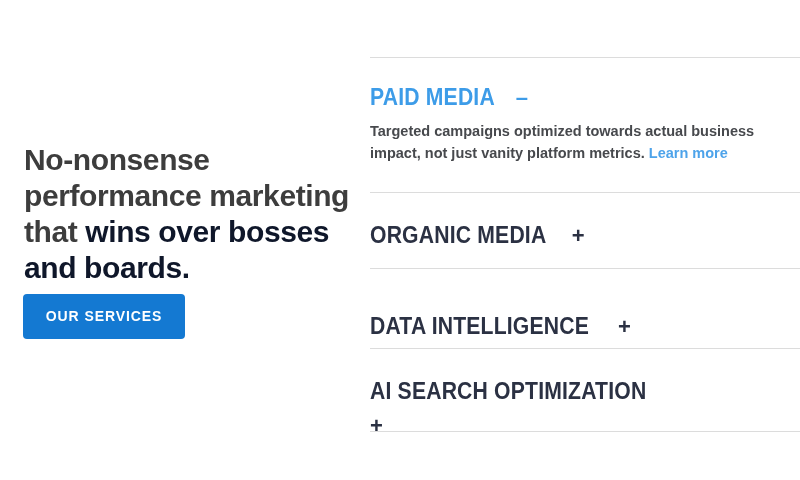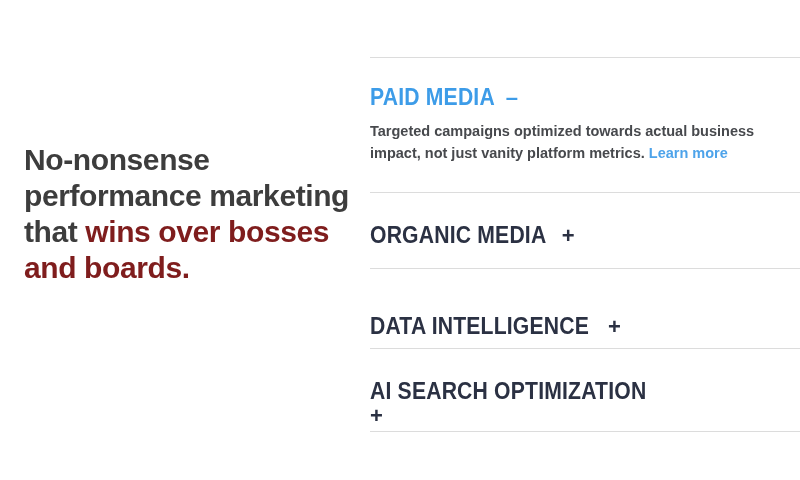--- a/index.html
+++ b/index.html
@@ -40,21 +40,21 @@
     width: 330px;
     margin: 0;
     font-family: "Liberation Sans", sans-serif;
     font-size: 30px;
     font-weight: 700;
     line-height: 36px;
     letter-spacing: -0.4px;
     color: #3d3d3d;
   }
   .hero-heading .accent {
-    color: #7f1d1d;
+    color: #0f172a;
   }
 
   .cta-button {
     position: absolute;
     top: 294px;
     left: 23px;
     width: 162px;
     height: 45px;
     background: #1479d2;
     border: none;
@@ -94,20 +94,21 @@
     width: 430px;
     height: 1px;
     background: #dcdcdc;
   }
 
   .acc-header {
     position: absolute;
     left: 0;
     display: flex;
     align-items: baseline;
+    gap: 10px;
     cursor: pointer;
     white-space: nowrap;
   }
 
   .acc-title {
     font-family: "Liberation Sans Narrow", "Liberation Sans", sans-serif;
     font-size: 23px;
     font-weight: 700;
     letter-spacing: 0.2px;
     color: #2b3143;
@@ -148,20 +149,21 @@
 </style>
 </head>
 <body>
 
 <div id="page">
 
   <div class="left-col">
 
     <h1 class="hero-heading"><span>No-nonsense performance marketing that </span><span class="accent">wins over bosses and boards.</span></h1>
 
+    <button class="cta-button">OUR SERVICES</button>
   </div>
 
   <div class="accordion">
 
     <div class="acc-divider" style="top:57px;"></div>
 
     <div class="acc-item open">
       <div class="acc-header" style="top:84px;">
         <span class="acc-title">PAID MEDIA</span>
         <span class="acc-sign">–</span>

